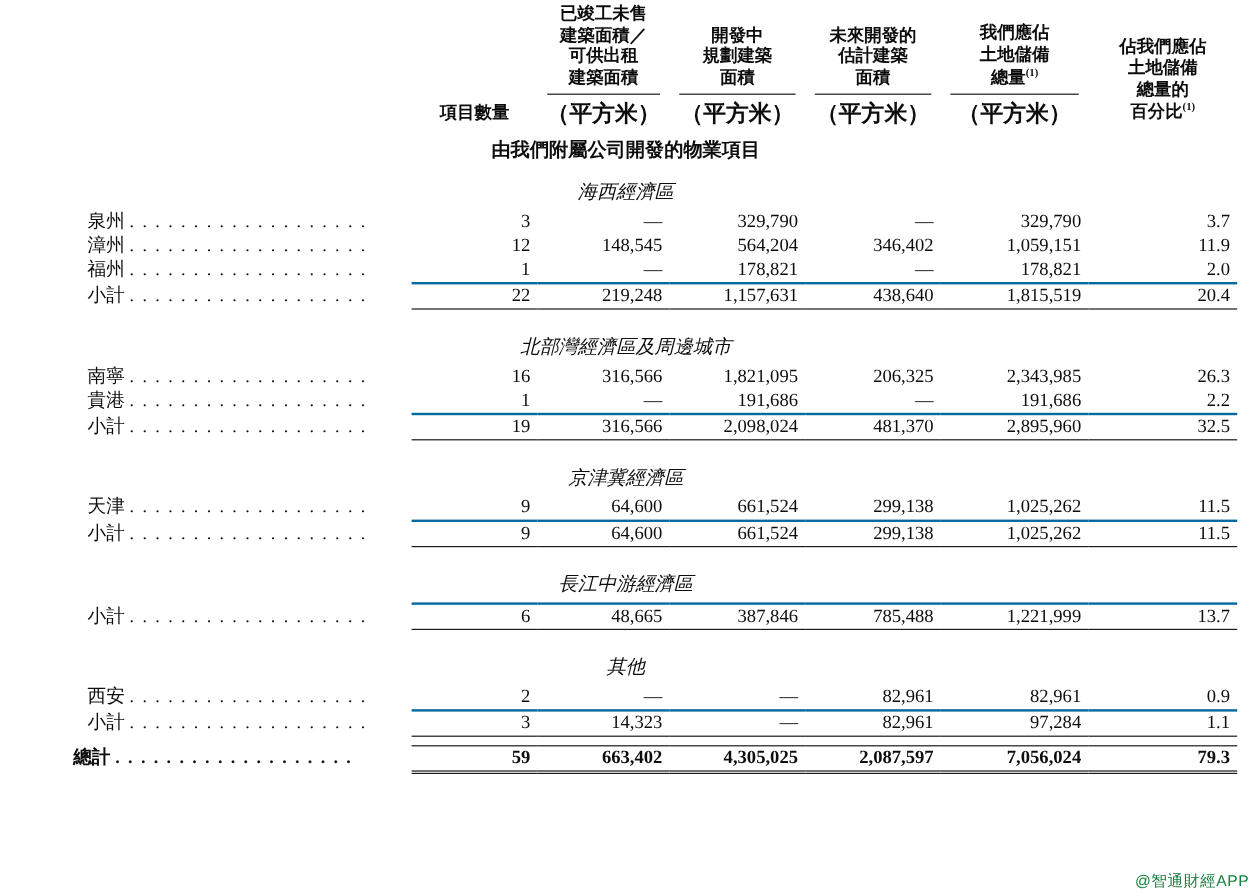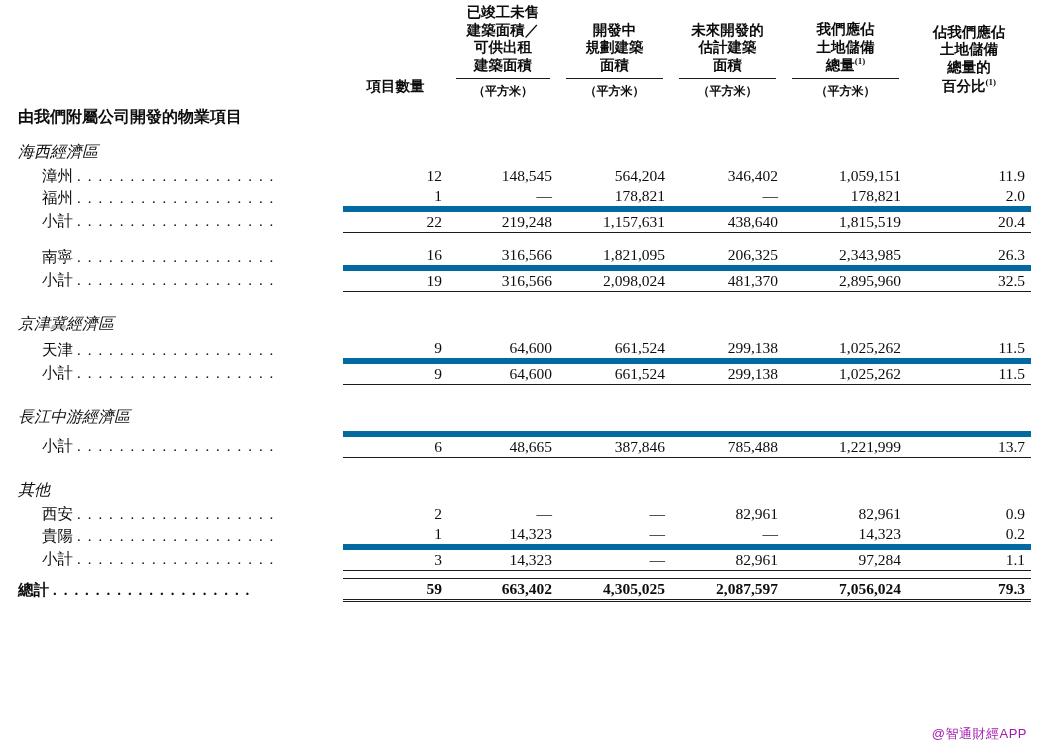--- a/index.html
+++ b/index.html
@@ -50,36 +50,36 @@
     padding-bottom: 3px;
   }
   .hdr-rule {
     border-bottom: 1px solid #1a1a1a;
     display: block;
     height: 0;
     margin: 0 2px 3px 2px;
   }
   .unit {
     font-weight: bold;
-    font-size: 12px;
+    font-size: 19px;
     display: block;
     padding-top: 2px;
   }
   sup { font-size: 9px; vertical-align: super; font-weight: bold;}
 
   tbody td {
     font-size: 15.5px;
     padding: 0 6px;
     height: 20px;
     line-height: 20px;
     text-align: right;
     white-space: nowrap;
   }
   tbody td.label {
-    text-align: left;
+    text-align: center;
     padding-left: 0;
   }
   .title-row td {
     font-weight: bold;
     font-size: 16px;
     height: 30px;
     line-height: 30px;
     padding-top: 2px;
   }
   .region-row td {
@@ -99,21 +99,21 @@
     color: #111;
     font-size: 15px;
     padding-left: 4px;
   }
   .indent1 { padding-left: 24px; }
 
   tr.subtotal td {
     font-weight: normal;
   }
   tr.subtotal td.num {
-    border-top: 6px solid #0369a1;
+    border-top: 2px solid #0369a1;
     border-bottom: 1px solid #1a1a1a;
     text-align: right;
   }
   tr.grand td {
     font-weight: bold;
   }
   tr.grand td.num {
     border-top: 1px solid #1a1a1a;
     border-bottom: 3px double #1a1a1a;
   }
@@ -124,25 +124,25 @@
     padding: 0;
   }
   tr.thin td {
     height: 7px;
     line-height: 7px;
     font-size: 0;
     padding: 0;
   }
   .watermark {
     position: absolute;
-    right: 22px;
+    right: 8px;
     bottom: 4px;
     font-family: "Liberation Sans", sans-serif;
     font-size: 13px;
-    color: #a21caf;
+    color: #15803d;
     letter-spacing: 0.5px;
   }
 </style>
 </head>
 <body>
 
 <div class="sheet">
 
   <table class="fin">
     <colgroup>
@@ -212,20 +212,29 @@
     <tbody>
       <tr class="title-row">
         <td class="label" colspan="7">由我們附屬公司開發的物業項目</td>
       </tr>
     </tbody>
     <tbody id="regions-body">
         <tr class="region-row">
          <td class="label" colspan="7">海西經濟區</td>
        </tr>
         <tr>
+           <td class="label"><span class="indent1"></span><span class="item-name">泉州</span><span class="leader">. . . . . . . . . . . . . . . . . . .</span></td>
+           <td class="num ">3</td>
+          <td class="num ">—</td>
+          <td class="num ">329,790</td>
+          <td class="num ">—</td>
+          <td class="num ">329,790</td>
+          <td class="num ">3.7</td>
+         </tr>
+        <tr>
            <td class="label"><span class="indent1"></span><span class="item-name">漳州</span><span class="leader">. . . . . . . . . . . . . . . . . . .</span></td>
            <td class="num ">12</td>
           <td class="num ">148,545</td>
           <td class="num ">564,204</td>
           <td class="num ">346,402</td>
           <td class="num ">1,059,151</td>
           <td class="num ">11.9</td>
          </tr>
         <tr>
            <td class="label"><span class="indent1"></span><span class="item-name">福州</span><span class="leader">. . . . . . . . . . . . . . . . . . .</span></td>
@@ -241,29 +250,41 @@
          <td class="num ">22</td>
           <td class="num ">219,248</td>
           <td class="num ">1,157,631</td>
           <td class="num ">438,640</td>
           <td class="num ">1,815,519</td>
           <td class="num ">20.4</td>
        </tr>
         <tr class="spacer">
           <td colspan="7"></td>
         </tr>
+        <tr class="region-row">
+         <td class="label" colspan="7">北部灣經濟區及周邊城市</td>
+       </tr>
         <tr>
            <td class="label"><span class="indent1"></span><span class="item-name">南寧</span><span class="leader">. . . . . . . . . . . . . . . . . . .</span></td>
            <td class="num ">16</td>
           <td class="num ">316,566</td>
           <td class="num ">1,821,095</td>
           <td class="num ">206,325</td>
           <td class="num ">2,343,985</td>
           <td class="num ">26.3</td>
          </tr>
+        <tr>
+           <td class="label"><span class="indent1"></span><span class="item-name">貴港</span><span class="leader">. . . . . . . . . . . . . . . . . . .</span></td>
+           <td class="num ">1</td>
+          <td class="num ">—</td>
+          <td class="num ">191,686</td>
+          <td class="num ">—</td>
+          <td class="num ">191,686</td>
+          <td class="num ">2.2</td>
+         </tr>
         <tr class="subtotal">
          <td class="label"><span class="indent1"></span><span class="item-name">小計</span><span class="leader">. . . . . . . . . . . . . . . . . . .</span></td>
          <td class="num ">19</td>
           <td class="num ">316,566</td>
           <td class="num ">2,098,024</td>
           <td class="num ">481,370</td>
           <td class="num ">2,895,960</td>
           <td class="num ">32.5</td>
        </tr>
         <tr class="spacer">
@@ -312,29 +333,20 @@
          <td class="label" colspan="7">其他</td>
        </tr>
         <tr>
            <td class="label"><span class="indent1"></span><span class="item-name">西安</span><span class="leader">. . . . . . . . . . . . . . . . . . .</span></td>
            <td class="num ">2</td>
           <td class="num ">—</td>
           <td class="num ">—</td>
           <td class="num ">82,961</td>
           <td class="num ">82,961</td>
           <td class="num ">0.9</td>
-         </tr>
-        <tr>
-           <td class="label"><span class="indent1"></span><span class="item-name">貴陽</span><span class="leader">. . . . . . . . . . . . . . . . . . .</span></td>
-           <td class="num ">1</td>
-          <td class="num ">14,323</td>
-          <td class="num ">—</td>
-          <td class="num ">—</td>
-          <td class="num ">14,323</td>
-          <td class="num ">0.2</td>
          </tr>
         <tr class="subtotal">
          <td class="label"><span class="indent1"></span><span class="item-name">小計</span><span class="leader">. . . . . . . . . . . . . . . . . . .</span></td>
          <td class="num ">3</td>
           <td class="num ">14,323</td>
           <td class="num ">—</td>
           <td class="num ">82,961</td>
           <td class="num ">97,284</td>
           <td class="num ">1.1</td>
        </tr>

